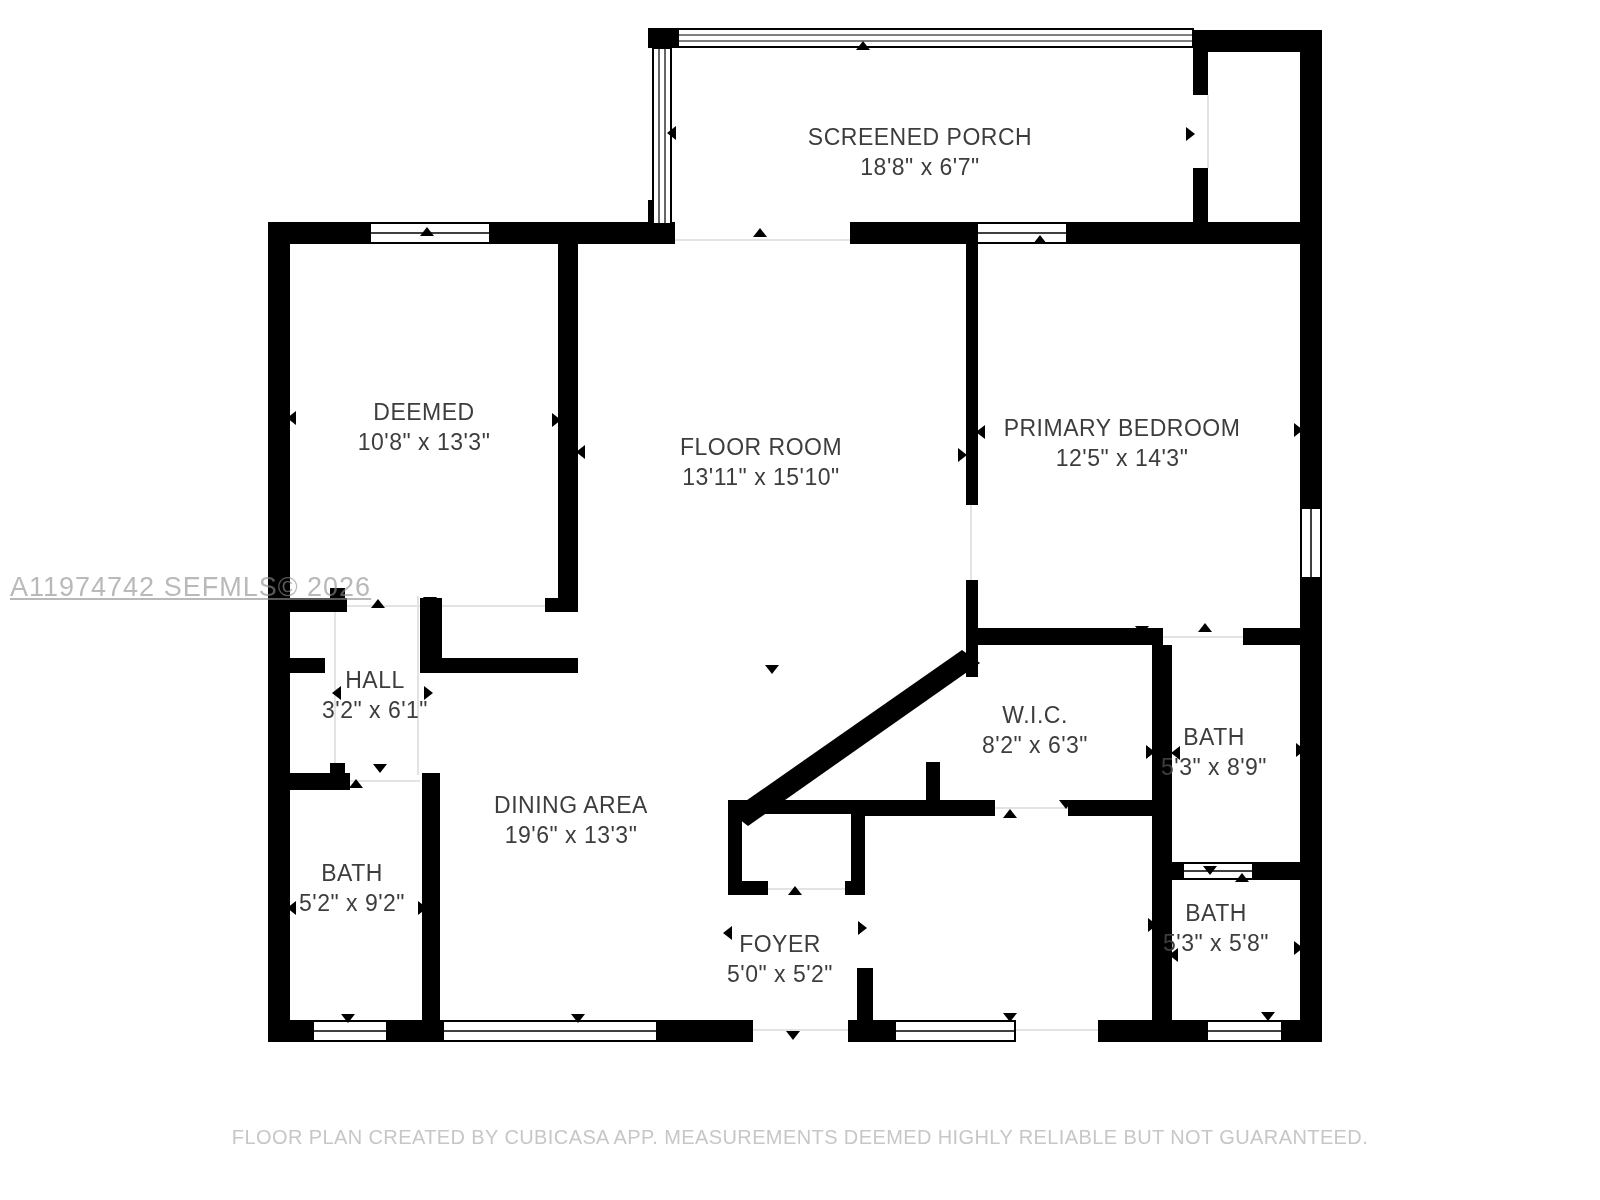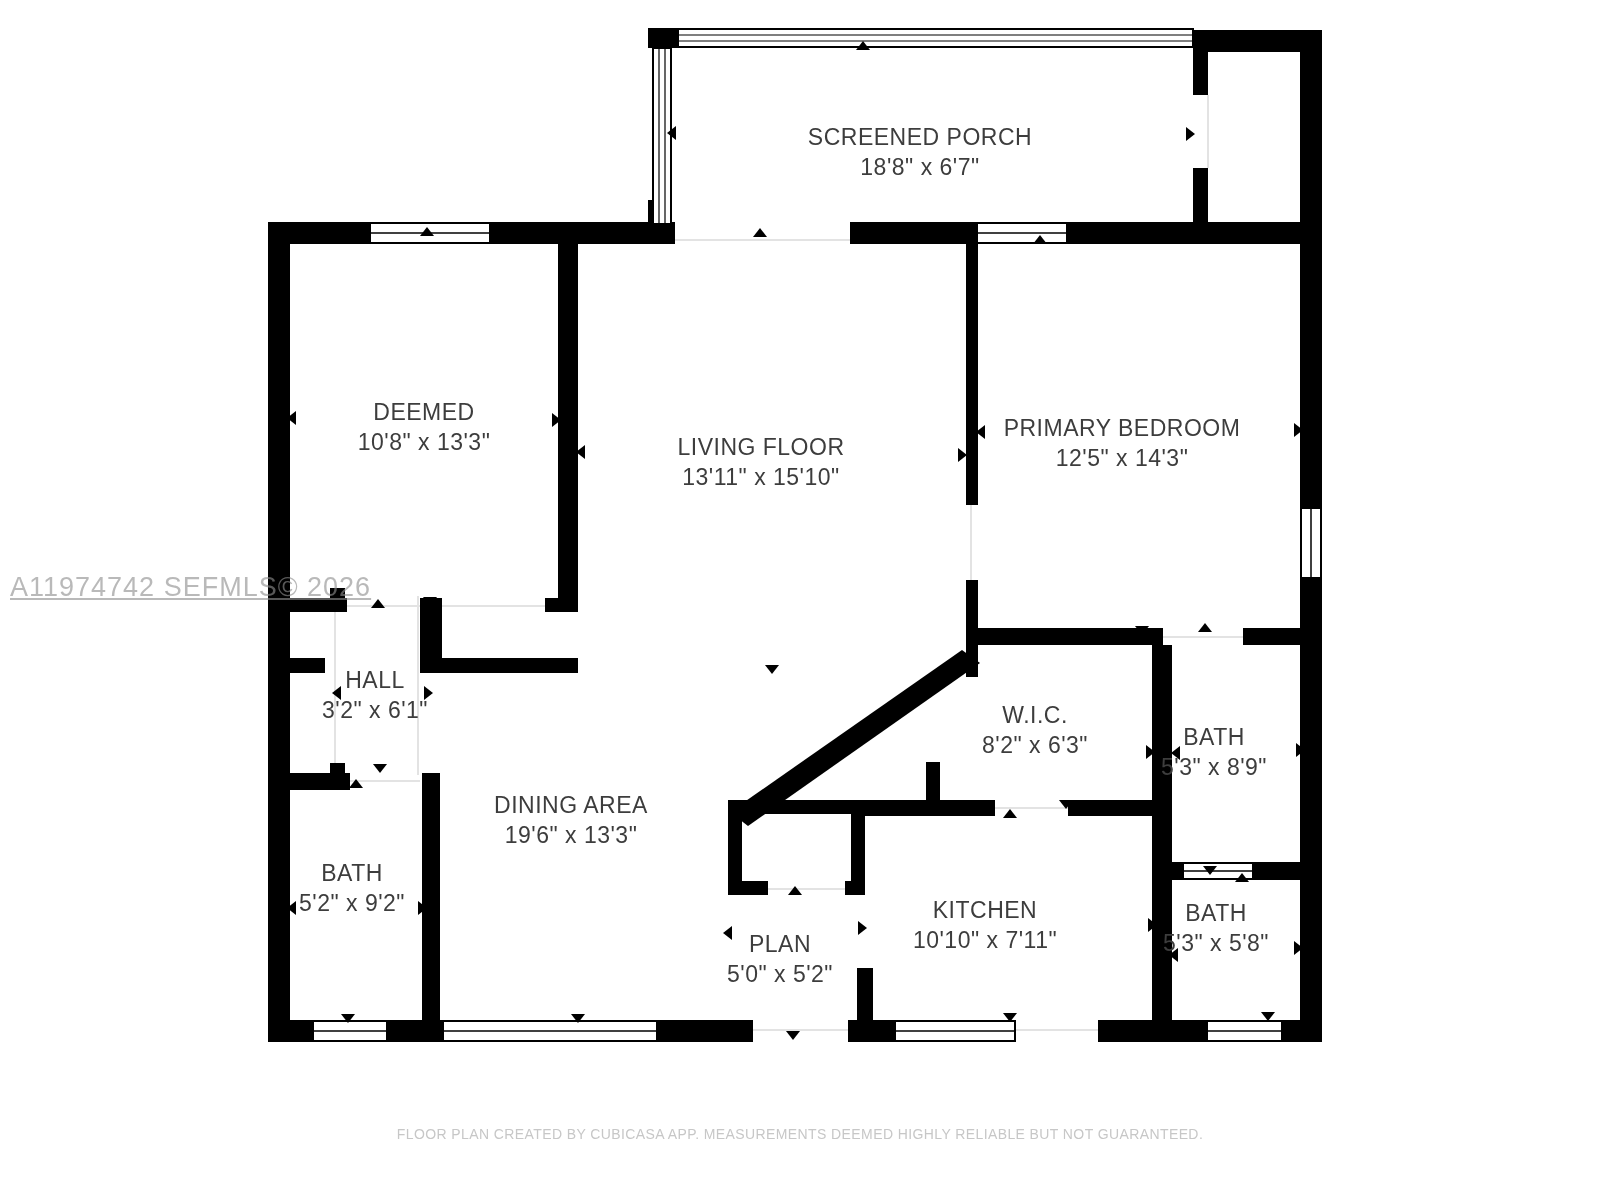--- a/index.html
+++ b/index.html
@@ -15,21 +15,21 @@
     font-size:23px;line-height:30px;letter-spacing:.5px;
   }
   .room-label .room-name{display:block;}
   .room-label .room-dims{display:block;}
   #watermark{
     position:absolute;left:10px;top:572px;
     font-size:27px;color:#8f8f8f;opacity:.62;letter-spacing:1px;white-space:nowrap;text-decoration:underline;
   }
   #footer-note{
     position:absolute;left:0;top:1126px;width:1600px;text-align:center;
-    font-size:14px;color:#c7c7c7;letter-spacing:.4px;
+    font-size:20px;color:#c7c7c7;letter-spacing:.4px;
   }
 </style>
 </head>
 <body>
 
 <div id="plan">
 
 <svg id="walls-svg" width="1600" height="1200" viewBox="0 0 1600 1200" xmlns="http://www.w3.org/2000/svg">
 
   <g stroke="#e3e3e3" stroke-width="2">
@@ -202,21 +202,21 @@
 
   <div class="room-label" style="left:920px;top:152px">
       <span class="room-name">SCREENED PORCH</span>
       <span class="room-dims">18'8" x 6'7"</span>
     </div>
   <div class="room-label" style="left:424px;top:427px">
       <span class="room-name">DEEMED</span>
       <span class="room-dims">10'8" x 13'3"</span>
     </div>
   <div class="room-label" style="left:761px;top:462px">
-      <span class="room-name">LIVING FLOOR</span>
+      <span class="room-name">FLOOR ROOM</span>
       <span class="room-dims">13'11" x 15'10"</span>
     </div>
   <div class="room-label" style="left:1122px;top:443px">
       <span class="room-name">PRIMARY BEDROOM</span>
       <span class="room-dims">12'5" x 14'3"</span>
     </div>
   <div class="room-label" style="left:375px;top:695px">
       <span class="room-name">HALL</span>
       <span class="room-dims">3'2" x 6'1"</span>
     </div>
@@ -230,26 +230,22 @@
     </div>
   <div class="room-label" style="left:571px;top:820px">
       <span class="room-name">DINING AREA</span>
       <span class="room-dims">19'6" x 13'3"</span>
     </div>
   <div class="room-label" style="left:352px;top:888px">
       <span class="room-name">BATH</span>
       <span class="room-dims">5'2" x 9'2"</span>
     </div>
   <div class="room-label" style="left:780px;top:959px">
-      <span class="room-name">PLAN</span>
+      <span class="room-name">FOYER</span>
       <span class="room-dims">5'0" x 5'2"</span>
-    </div>
-  <div class="room-label" style="left:985px;top:925px">
-      <span class="room-name">KITCHEN</span>
-      <span class="room-dims">10'10" x 7'11"</span>
     </div>
   <div class="room-label" style="left:1216px;top:928px">
       <span class="room-name">BATH</span>
       <span class="room-dims">5'3" x 5'8"</span>
     </div>
 
   <div id="watermark">A11974742  SEFMLS© 2026</div>
   <div id="footer-note">FLOOR PLAN CREATED BY CUBICASA APP. MEASUREMENTS DEEMED HIGHLY RELIABLE BUT NOT GUARANTEED.</div>
 </div>
 

